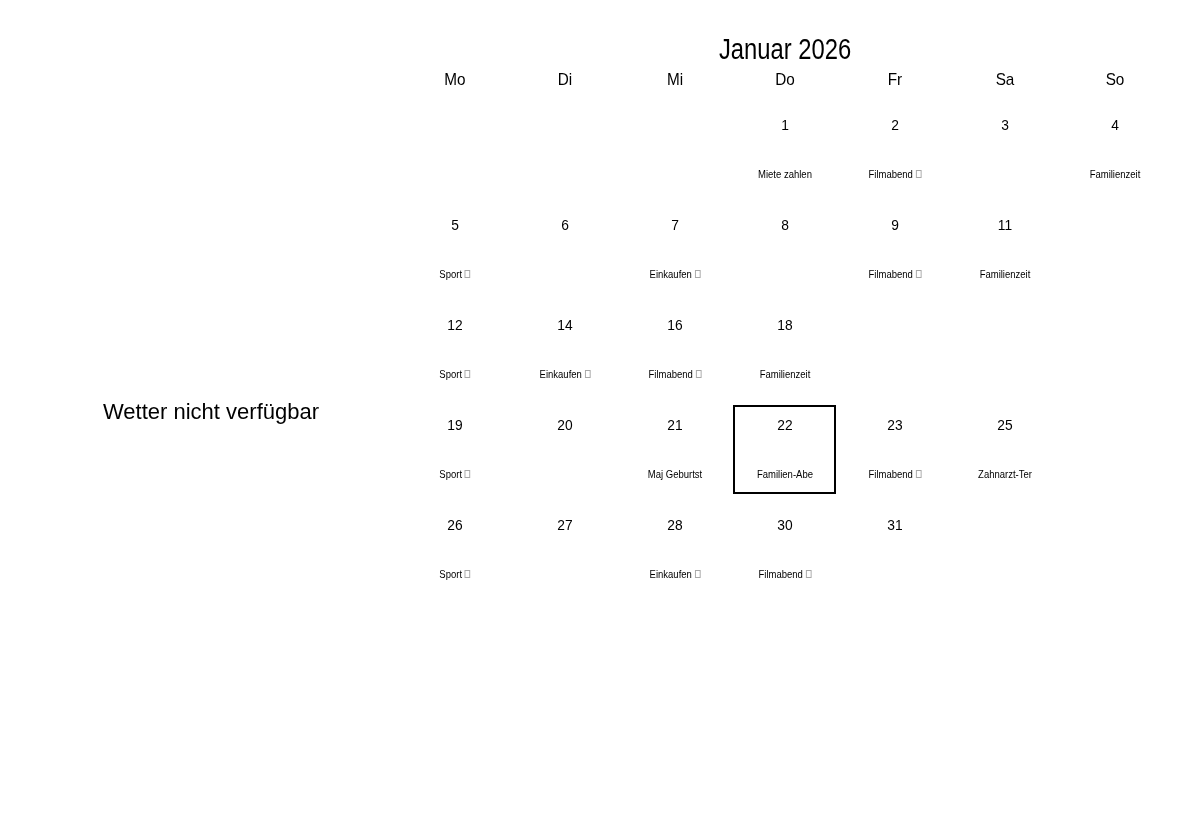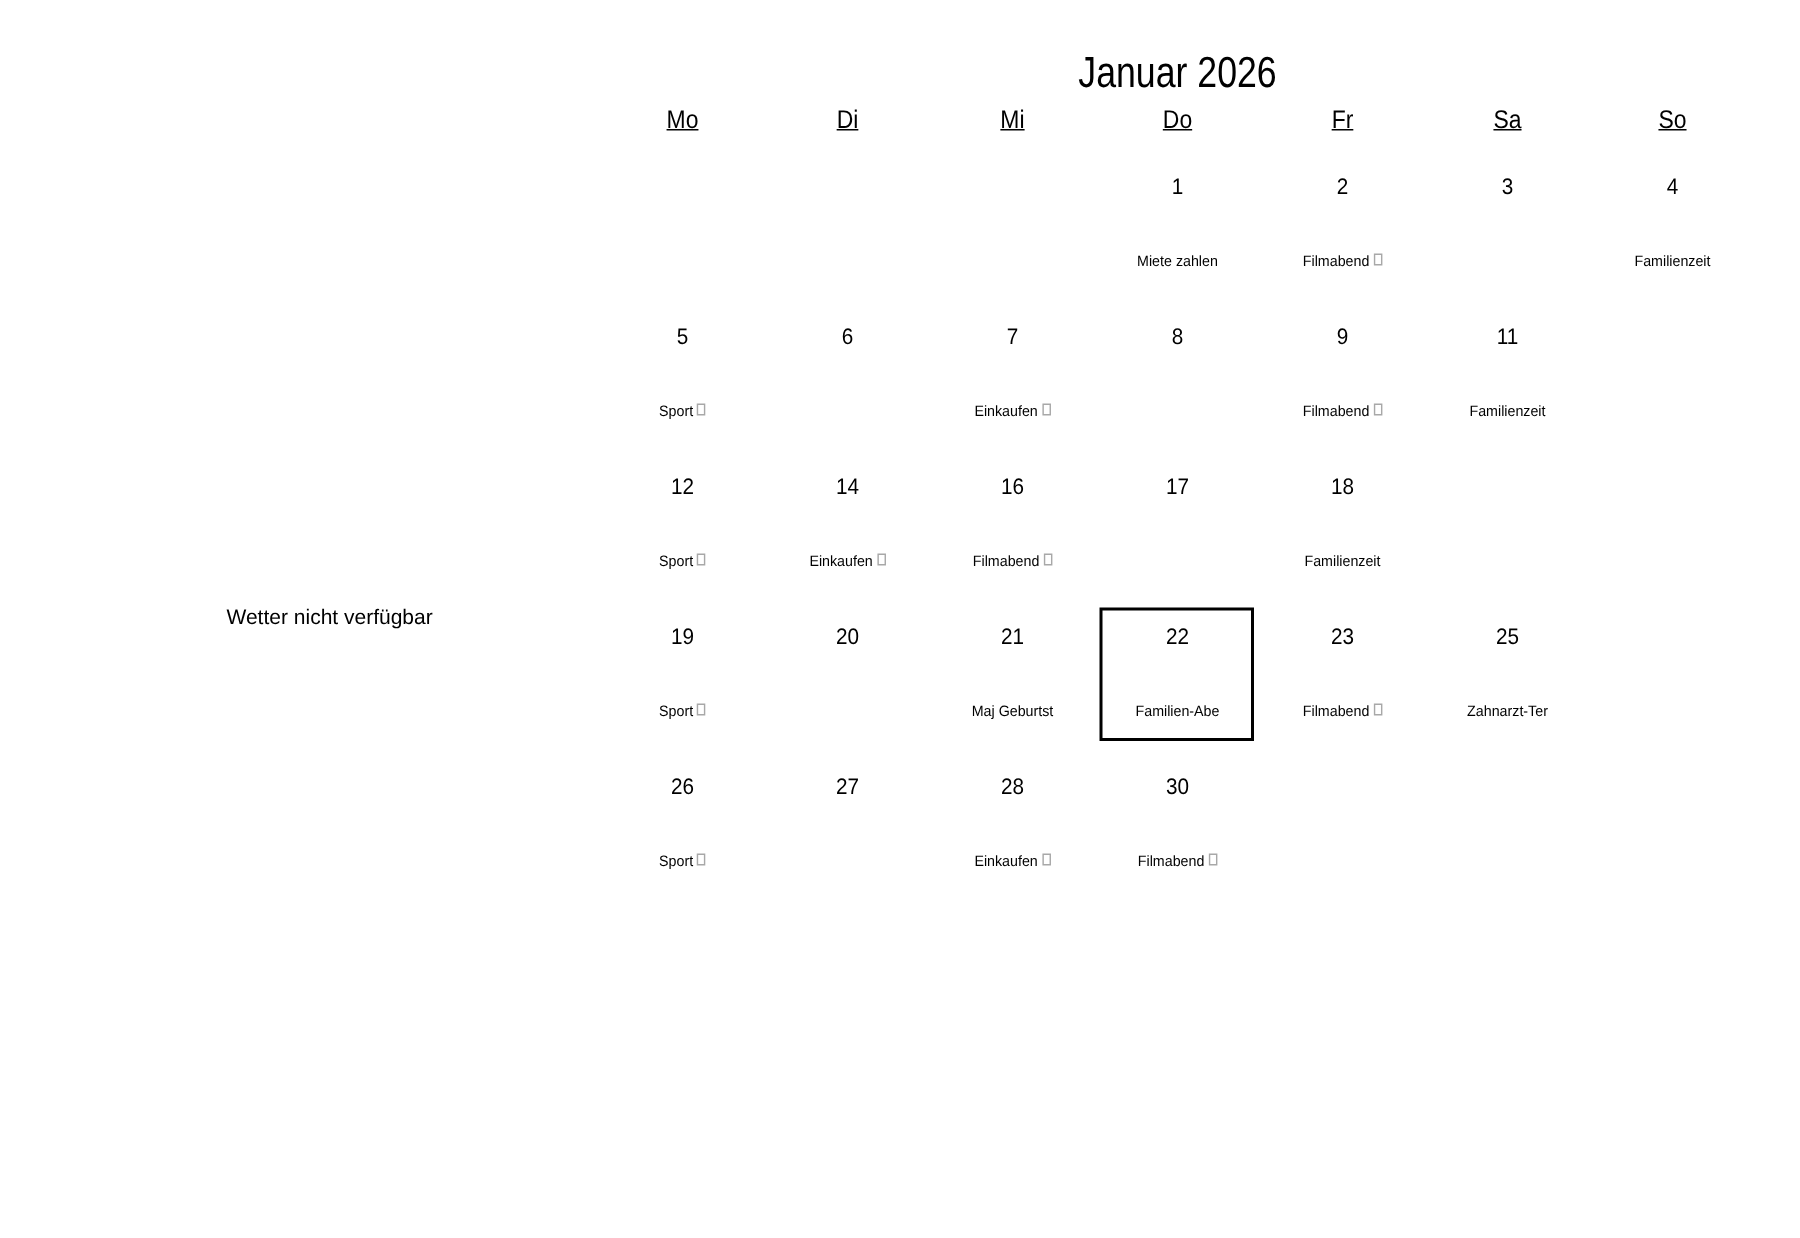--- a/index.html
+++ b/index.html
@@ -13,24 +13,23 @@
     position: relative;
     width: 1200px;
     height: 825px;
     background: #ffffff;
     overflow: hidden;
   }
   .weather-notice {
     position: absolute;
     left: 103px;
     top: 399px;
-    font-size: 14px;
+    font-size: 22px;
     line-height: 25px;
     white-space: nowrap;
-    margin-left: 48px;
   }
   .calendar {
     position: absolute;
     left: 400px;
     top: 0;
     width: 770px;
     height: 610px;
   }
   .cal-title {
     position: absolute;
@@ -41,21 +40,20 @@
     font-size: 29px;
     line-height: 32px;
     transform: scaleX(0.82);
     white-space: nowrap;
   }
   .headers {
     position: absolute;
     top: 71px;
     left: 0;
     display: flex;
-    text-decoration: underline;
   }
   .weekday-header {
     width: 110px;
     text-align: center;
     font-size: 17px;
     line-height: 18px;
     transform: scaleX(0.9);
   }
   .weeks {
     position: absolute;
@@ -179,23 +177,20 @@
           </div>
           <div class="day-cell">
             <div class="day-number">14</div>
             <div class="event-label"><span>Einkaufen</span><span class="missing-glyph"></span></div>
           </div>
           <div class="day-cell">
             <div class="day-number">16</div>
             <div class="event-label"><span>Filmabend</span><span class="missing-glyph"></span></div>
           </div>
           <div class="day-cell">
-            <div class="day-number">17</div>
-          </div>
-          <div class="day-cell">
             <div class="day-number">18</div>
             <div class="event-label"><span>Familienzeit</span></div>
           </div>
         </div>
         <div class="week-row">
           <div class="day-cell">
             <div class="day-number">19</div>
             <div class="event-label"><span>Sport</span><span class="missing-glyph"></span></div>
           </div>
           <div class="day-cell">
@@ -227,18 +222,21 @@
           <div class="day-cell">
             <div class="day-number">27</div>
           </div>
           <div class="day-cell">
             <div class="day-number">28</div>
             <div class="event-label"><span>Einkaufen</span><span class="missing-glyph"></span></div>
           </div>
           <div class="day-cell">
             <div class="day-number">30</div>
             <div class="event-label"><span>Filmabend</span><span class="missing-glyph"></span></div>
+          </div>
+          <div class="day-cell">
+            <div class="day-number">31</div>
           </div>
           <div class="day-cell"></div>
         </div>
       </div>
   </div>
 </div>
 
 </body></html>

